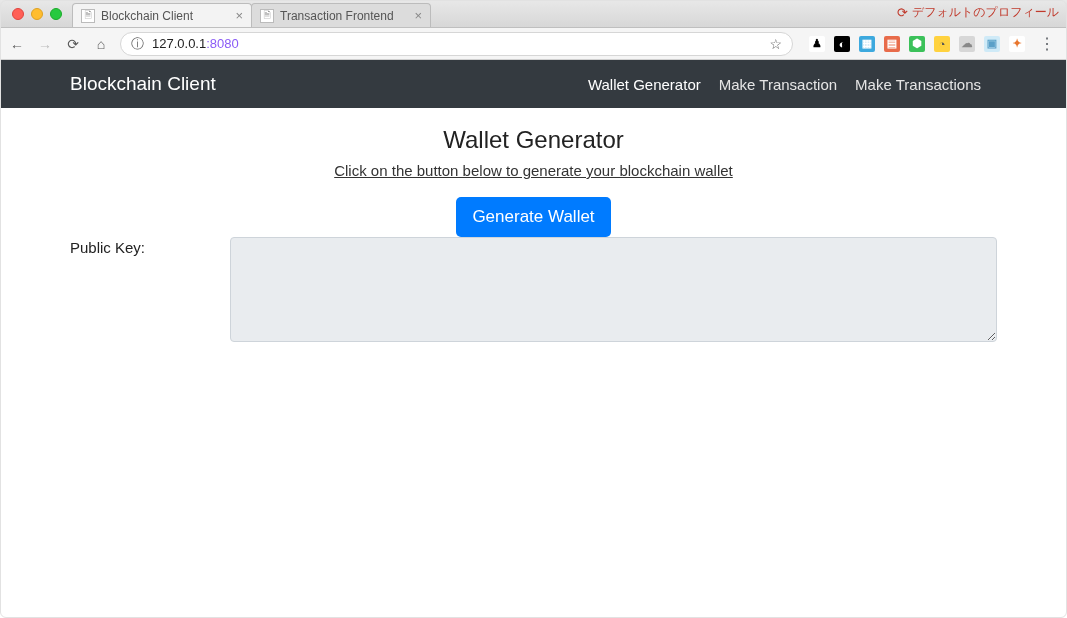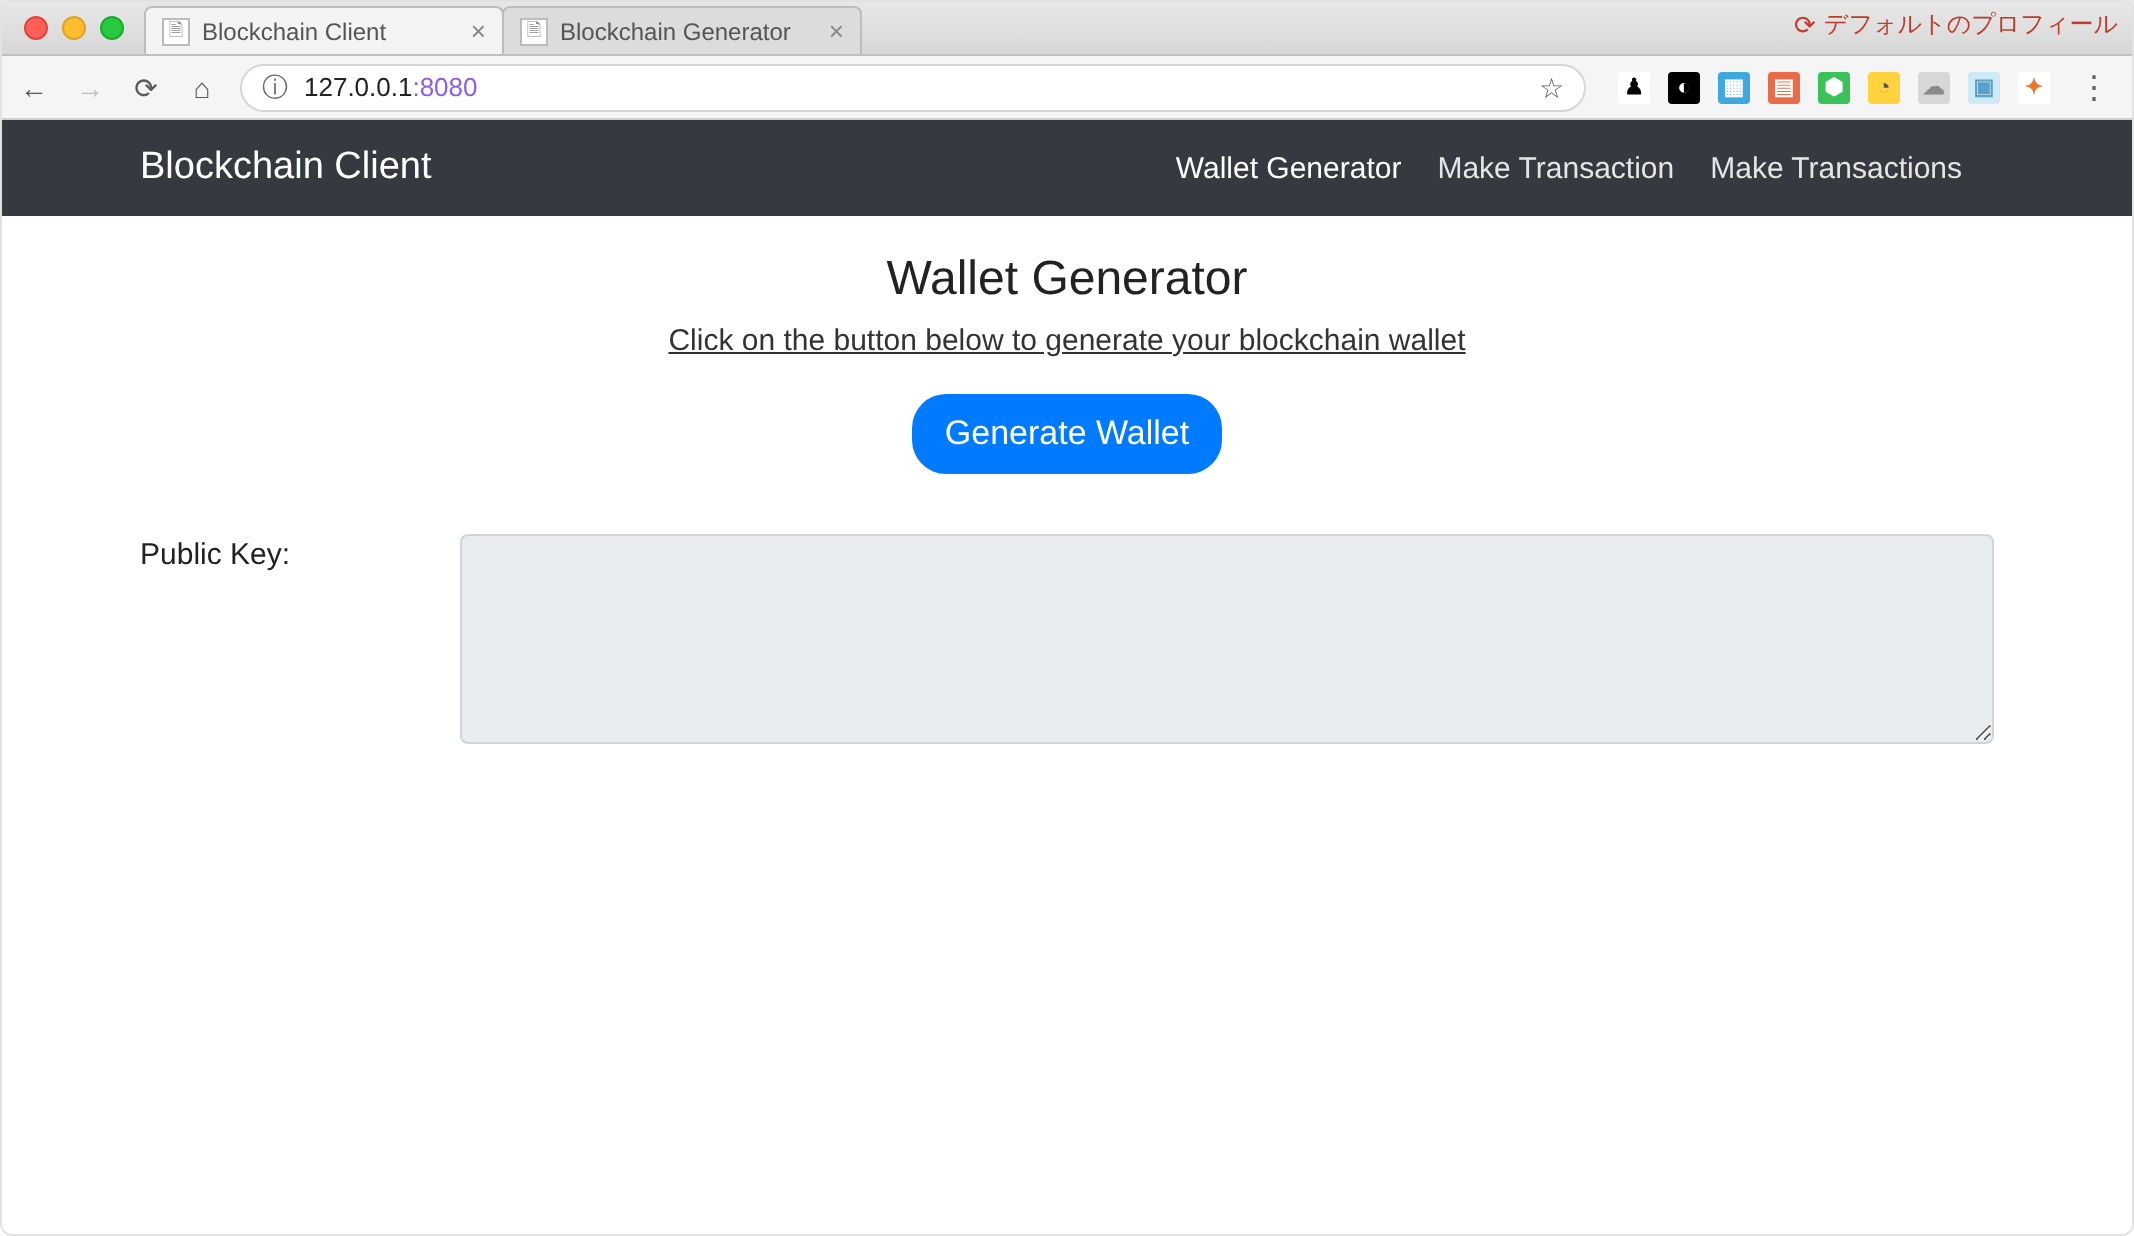--- a/index.html
+++ b/index.html
@@ -103,26 +103,26 @@
   h1.gen-title { font-size:24px; font-weight:500; color:#222; margin-bottom:8px; }
   .subtitle { font-size:15px; color:#333; margin-bottom:18px;text-decoration:underline; }
   .btn-primary {
     display:inline-block;
     background:#0d6efd;
     background:#0b66e0;
     background:#0d6efd;
     background:#007bff;
     color:#fff;
     border:none;
-    border-radius:17px;
+    border-radius:5px;
     padding:10px 16px;
     font-size:17px;
     cursor:pointer;
   }
-  .form-row { display:flex; align-items:flex-start; margin-top:30px; }
+  .form-row { display:flex; align-items:flex-start; }
   .form-label { width:160px; font-size:15px; color:#222; padding-top:2px; }
   .form-field { flex:1; }
   textarea.key-box {
     width:100%;
     height:105px;
     background:#e9ecef;
     border:1px solid #ced4da;
     border-radius:4px;
     resize:both;
     font-size:14px;
@@ -144,21 +144,21 @@
   </div>
 
   <div class="tabs">
     <div class="tab">
       <span class="favicon">🗎</span>
       <span>Blockchain Client</span>
       <span class="tab-close">×</span>
     </div>
     <div class="tab inactive">
       <span class="favicon">🗎</span>
-      <span>Blockchain Generator</span>
+      <span>Transaction Frontend</span>
       <span class="tab-close">×</span>
     </div>
   </div>
 
   <div class="profile-chip">
     <span class="pp-icon">⟳</span>
     <span>デフォルトのプロフィール</span>
   </div>
 </div>
 

